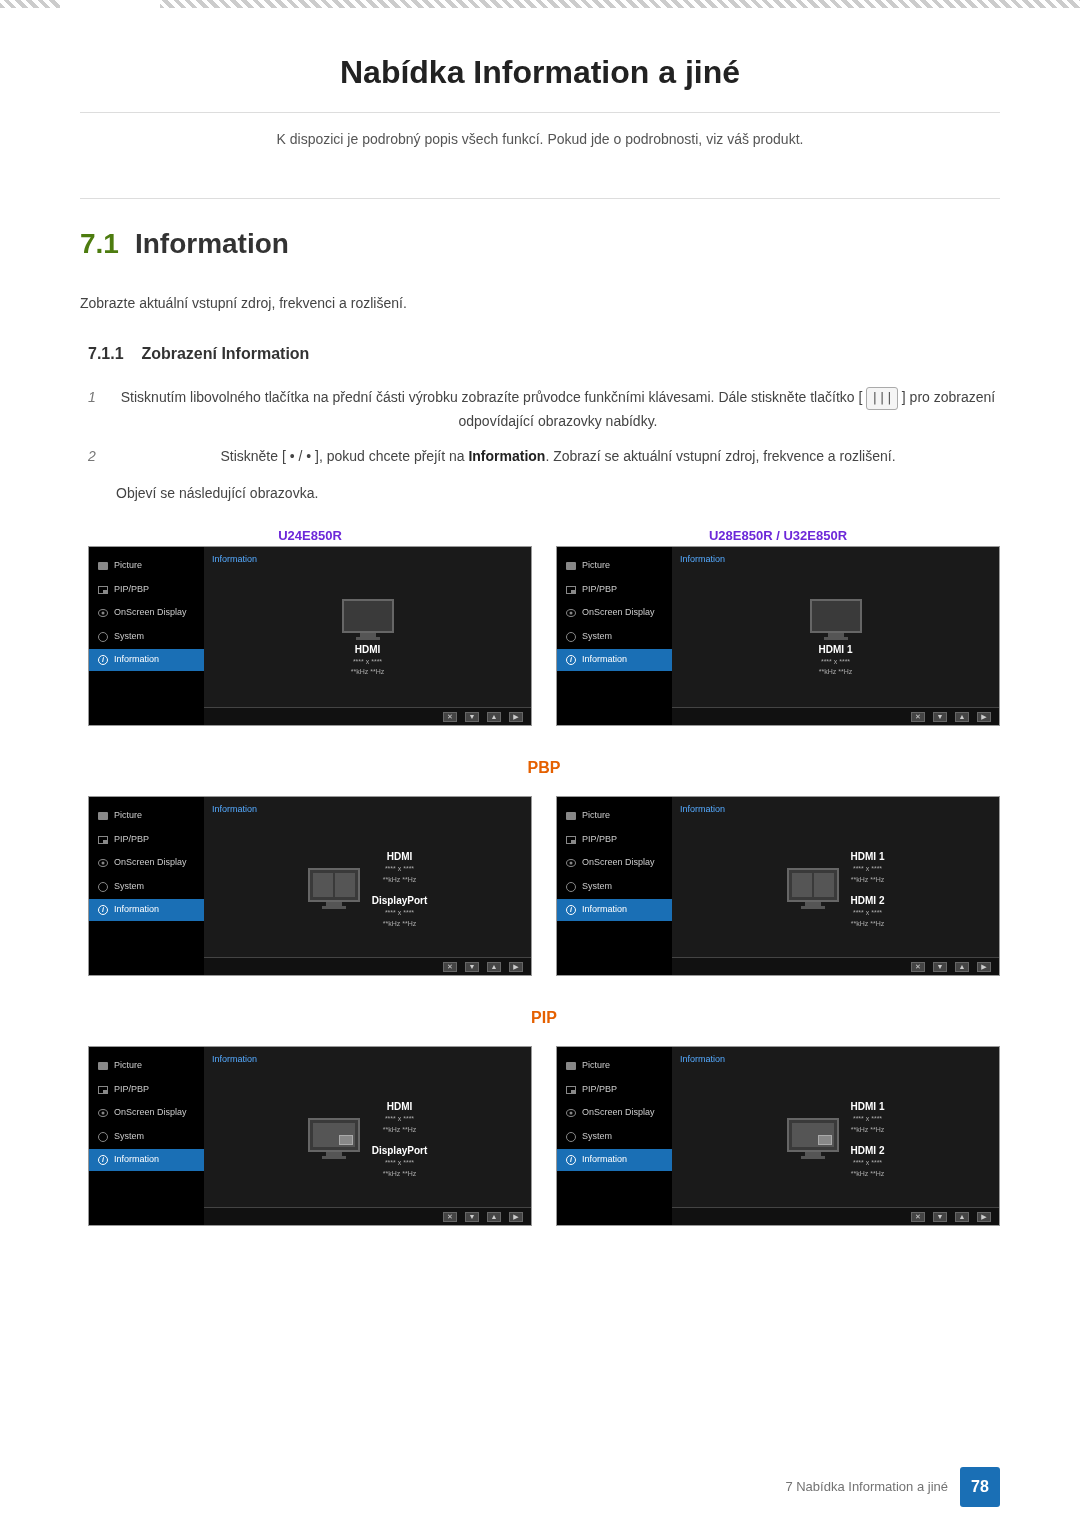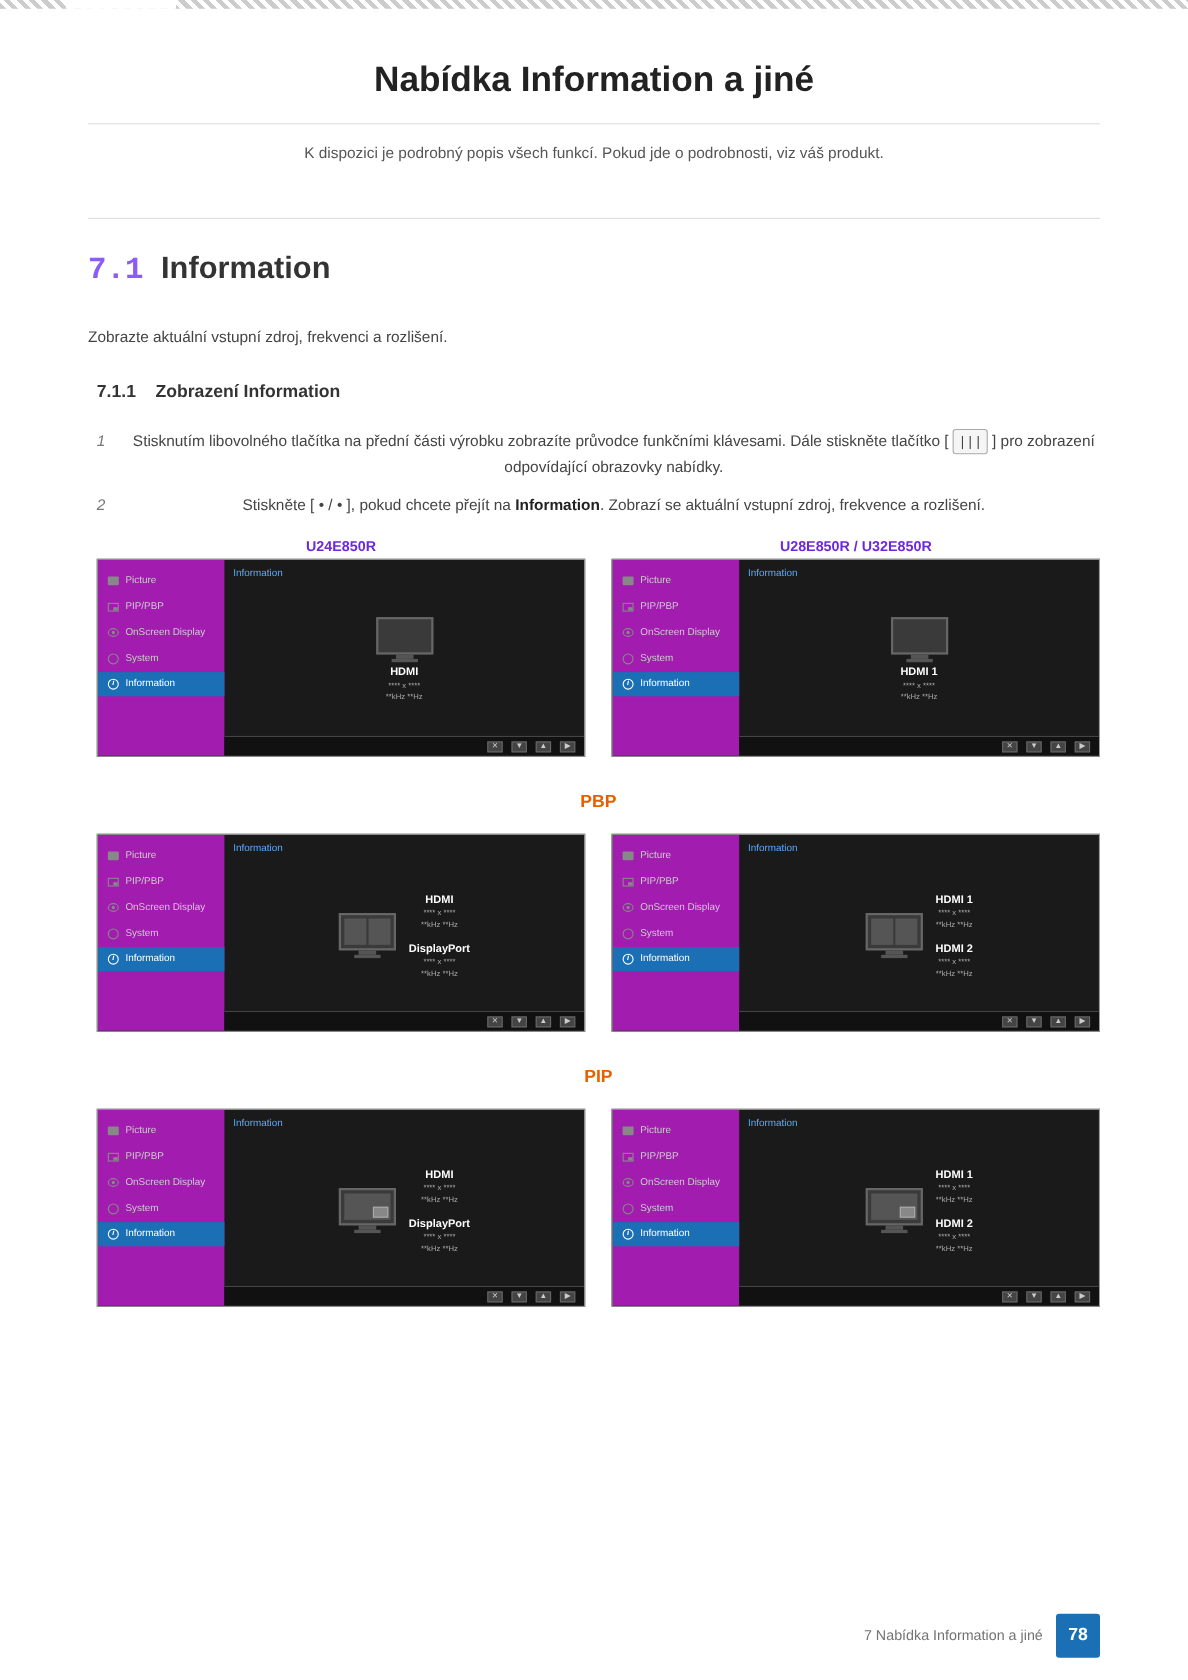--- a/index.html
+++ b/index.html
@@ -55,23 +55,22 @@
       text-align: center;
       font-size: 14px;
       color: #555;
       margin-bottom: 48px;
     }
 
     
     .section-number {
       font-size: 28px;
       font-weight: 700;
-      color: #8b5cf6;
+      color: #4d7c0f;
       margin-bottom: 16px;
-      font-family: Liberation Mono, monospace;
     }
     .section-title {
       display: inline;
       font-size: 28px;
       font-weight: 700;
       color: #333;
     }
 
     .section-desc {
       font-size: 14px;
@@ -165,21 +164,21 @@
       flex: 1;
       border: 1px solid #999;
       background: #1a1a1a;
       display: flex;
       overflow: hidden;
       height: 180px;
       min-width: 0;
     }
 
     .osd-sidebar {
-      background: #a21caf;
+      background: #000000;
       width: 115px;
       min-width: 115px;
       padding: 8px 0;
       display: flex;
       flex-direction: column;
       gap: 2px;
     }
 
     .osd-menu-item {
       display: flex;
@@ -466,20 +465,21 @@
           </span>
         </li>
         <li class="step-item">
           <span class="step-num"><em>2</em></span>
           <span class="step-text">
             Stiskněte [ • / • ], pokud chcete přejít na <strong>Information</strong>. Zobrazí se aktuální vstupní zdroj, frekvence a rozlišení.
           </span>
         </li>
       </ul>
 
+      <p class="appears-text">Objeví se následující obrazovka.</p>
 
       <div class="monitor-group">
         <div class="monitor-labels-row">
           <div style="flex:1; text-align:center;">
             <span class="monitor-label">U24E850R</span>
           </div>
           <div style="flex:1; text-align:center;">
             <span class="monitor-label">U28E850R / U32E850R</span>
           </div>
         </div>

